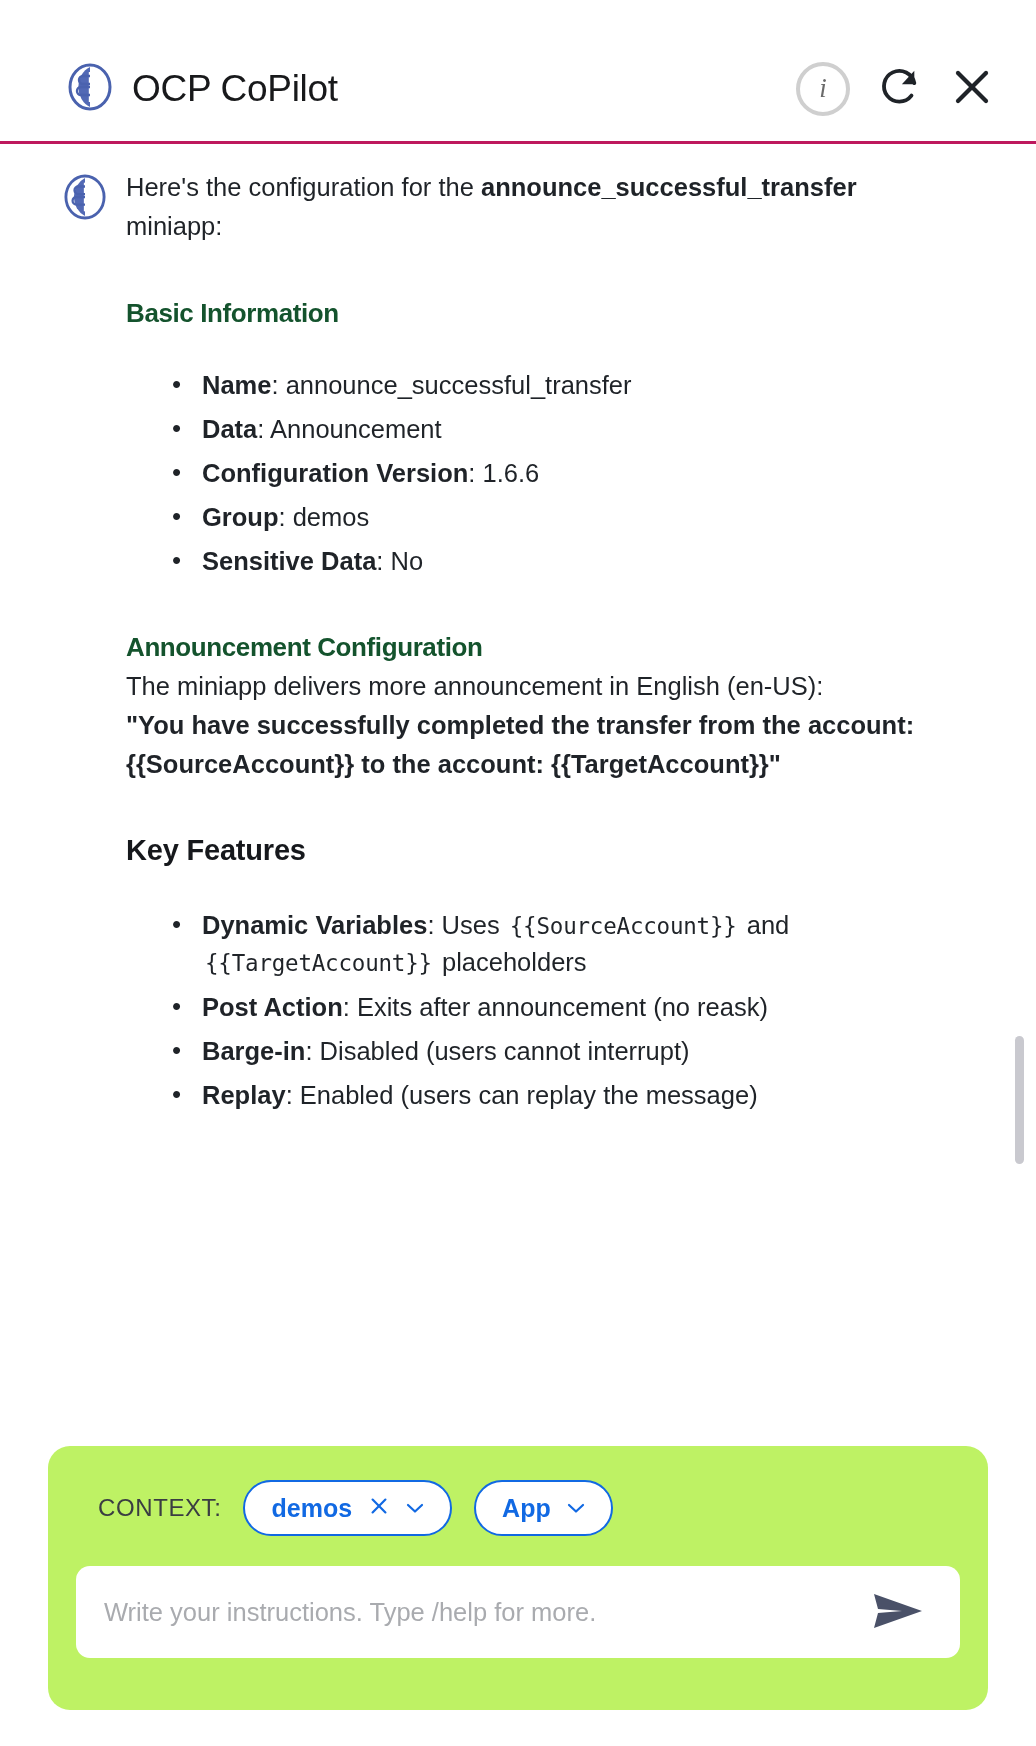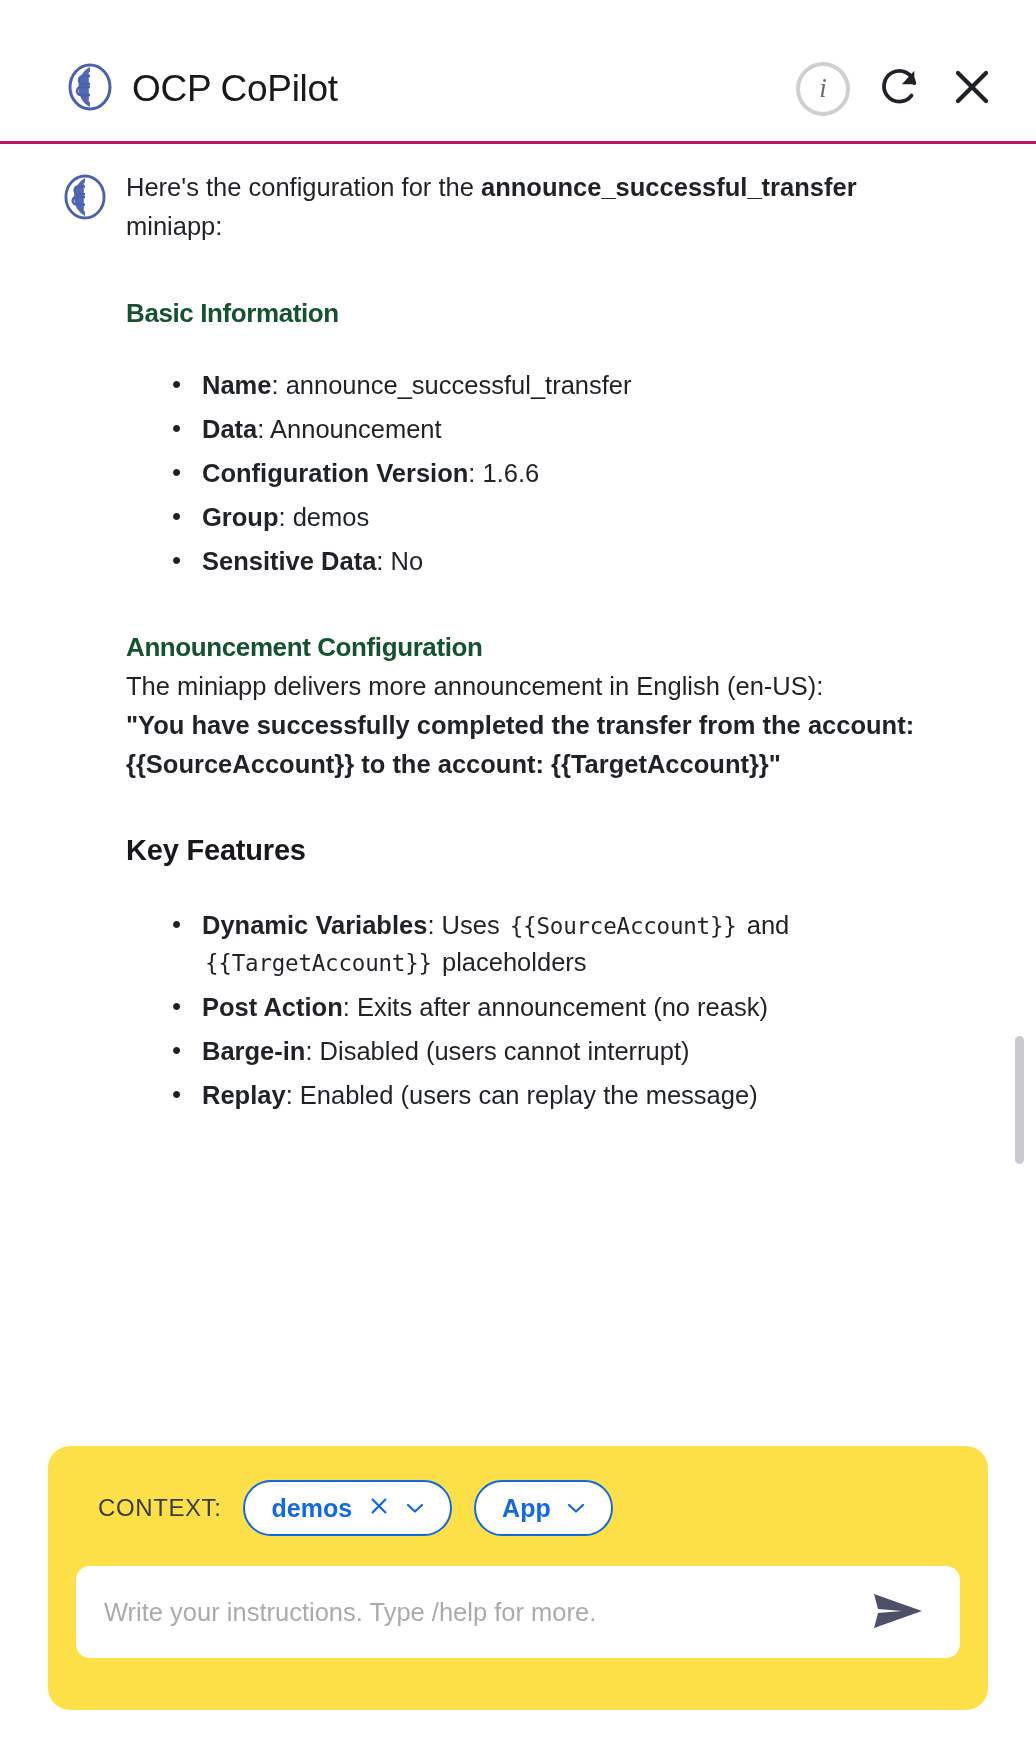--- a/index.html
+++ b/index.html
@@ -168,21 +168,21 @@
     border-radius: 6px;
     background: #c9c9cf;
   }
 
   
   .composer-wrap {
     flex: 0 0 auto;
     padding: 0 48px 0 48px;
   }
   .composer {
-    background: #fde047;
+    background: #bef264;
     border-radius: 22px;
     padding: 34px 28px 40px 28px;
   }
   .context-row {
     display: flex;
     align-items: center;
     gap: 22px;
     padding-left: 22px;
     margin-bottom: 30px;
   }

